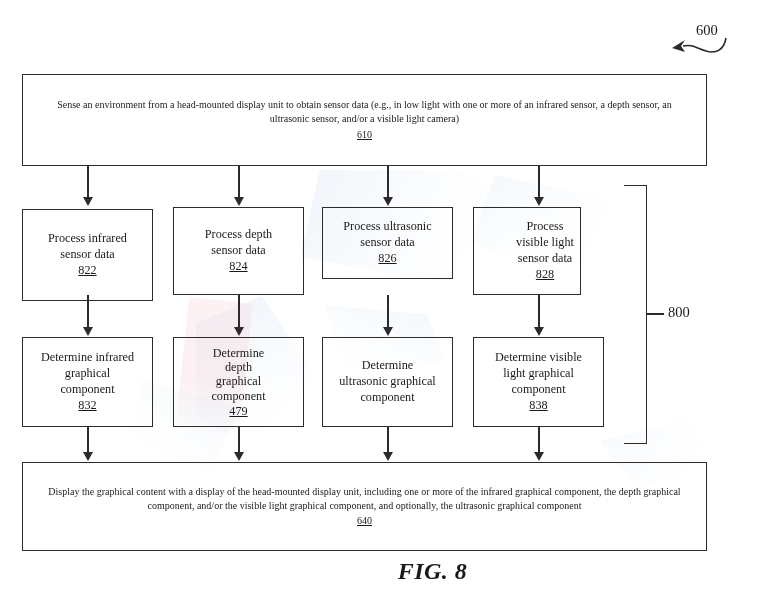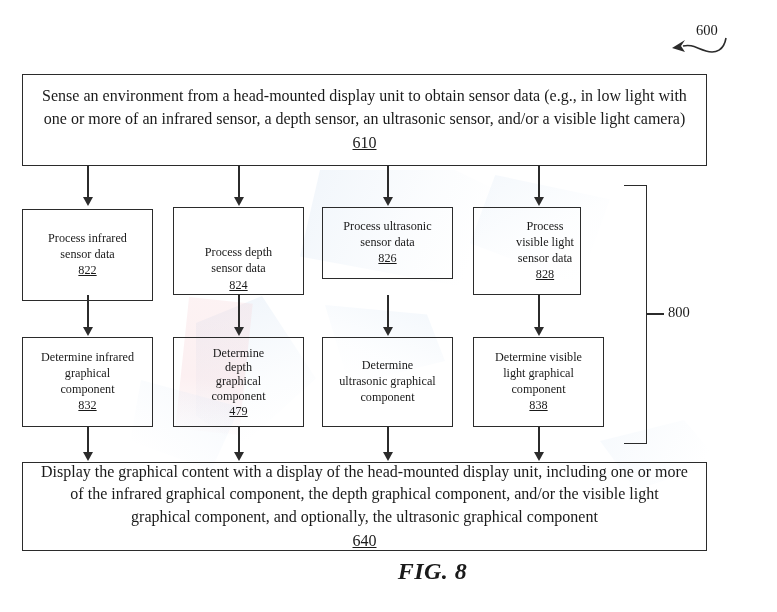--- a/index.html
+++ b/index.html
@@ -75,32 +75,32 @@
     padding: 0 6px;
     box-sizing: border-box;
     line-height: 1.30;
   }
   .ref {
     text-decoration: underline;
     display: block;
     margin-top: 1px;
   }
 
-  .box-wide { font-size: 16px; }
+  .box-wide { font-size: 10px; }
   .box-wide .box-inner { line-height: 1.42; padding: 0 18px; }
   .box-small { font-size: 12.2px; }
 
   
   #box-610 { left: 22px; top: 74px; width: 685px; height: 92px; }
   
   #box-640 { left: 22px; top: 462px; width: 685px; height: 89px; }
 
   
   #box-822 { left: 22px;  top: 209px; width: 131px; height: 92px; }
-  #box-824 { left: 173px; top: 207px; width: 131px; height: 88px; align-items: flex-end; }
+  #box-824 { left: 173px; top: 207px; width: 131px; height: 88px; }
   #box-826 { left: 322px; top: 207px; width: 131px; height: 72px; }
   #box-828 { left: 473px; top: 207px; width: 108px; height: 88px; padding-left: 36px; }
 
   
   #box-832 { left: 22px;  top: 337px; width: 131px; height: 90px; }
   #box-834 { left: 173px; top: 337px; width: 131px; height: 90px; }
   #box-836 { left: 322px; top: 337px; width: 131px; height: 90px; }
   #box-838 { left: 473px; top: 337px; width: 131px; height: 90px; }
 
   

